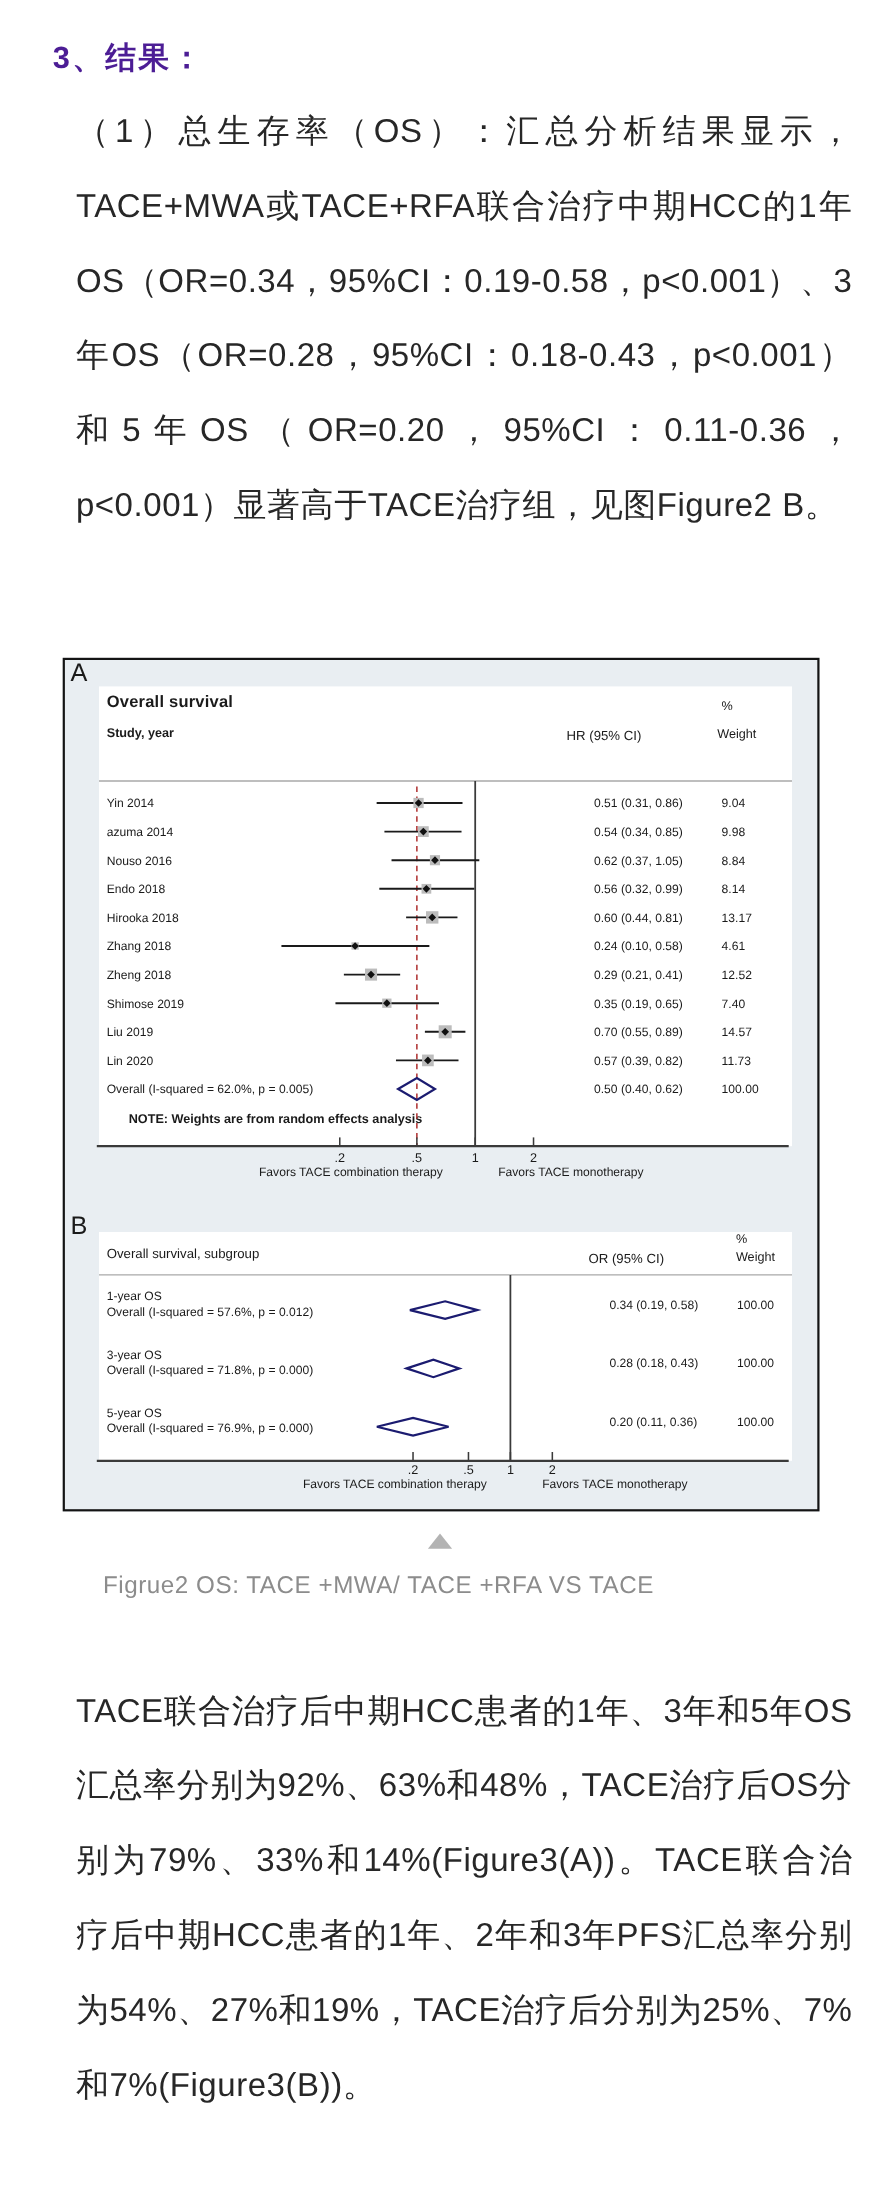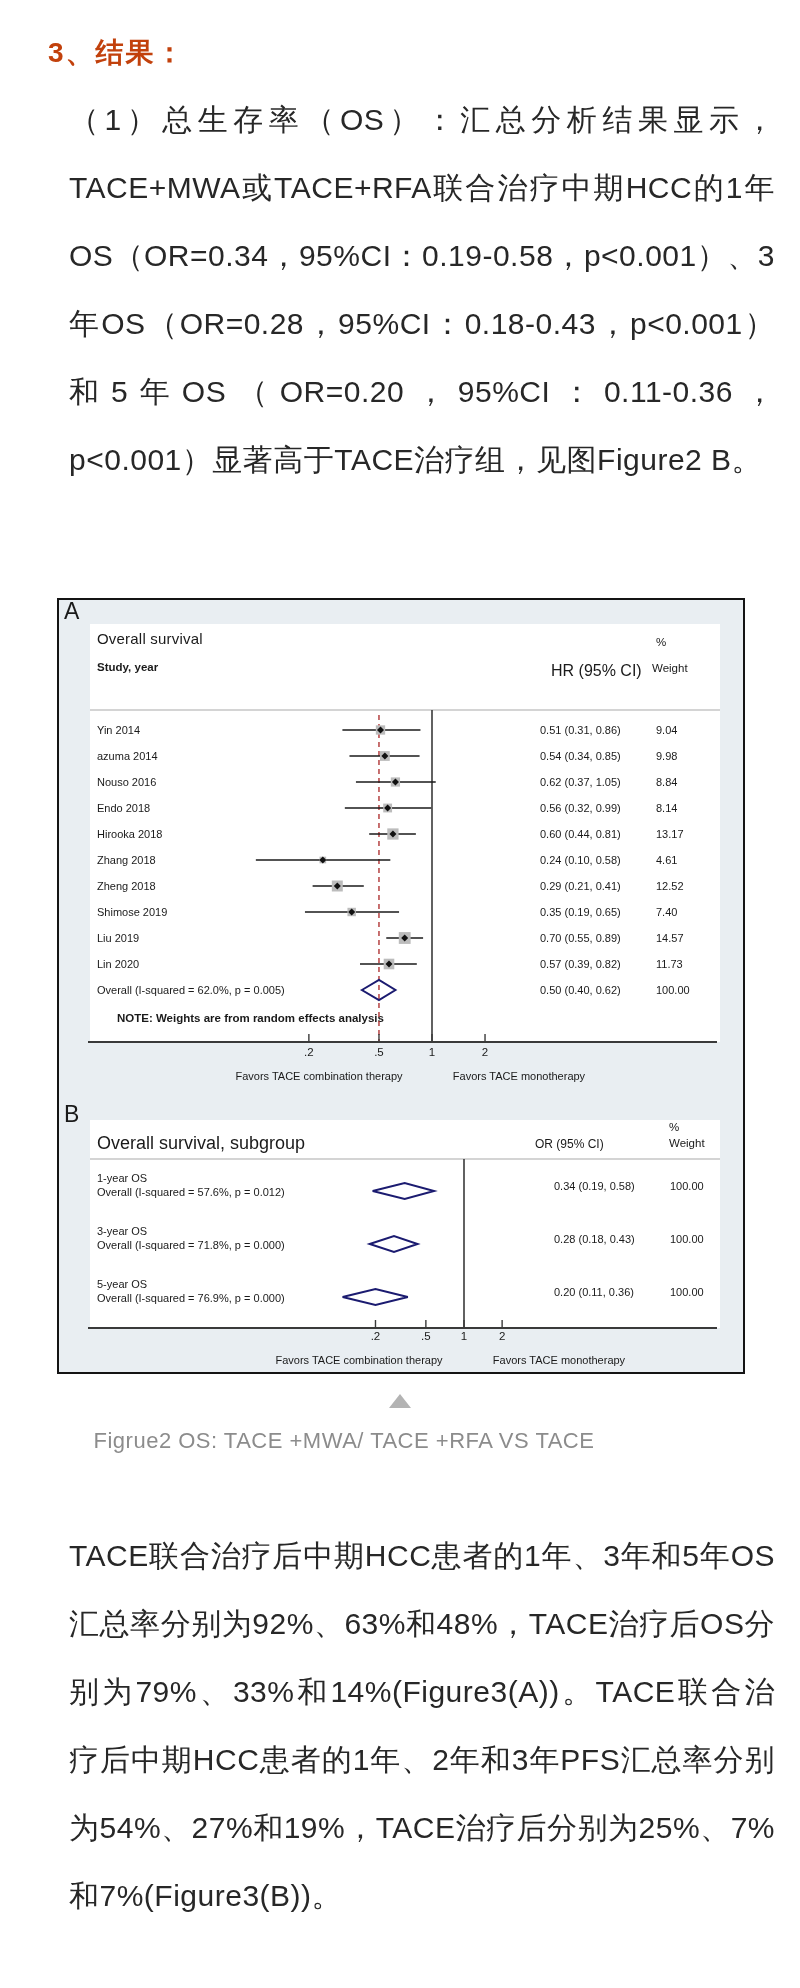--- a/index.html
+++ b/index.html
@@ -2,52 +2,52 @@
 <html><head>
 <meta charset="utf-8">
 <style>
   html,body{margin:0;padding:0;}
   body{
     width:800px;height:1988px;position:relative;background:#ffffff;
     font-family:"Liberation Sans","DejaVu Sans",sans-serif;overflow:hidden;
   }
   .abs{position:absolute;}
   .heading{
-    left:48px;top:34px;font-size:28px;font-weight:bold;color:#c2410c;
+    left:48px;top:34px;font-size:28px;font-weight:bold;color:#4c1d95;
     letter-spacing:2px;
   }
   .para{
     left:48px;width:706px;font-size:30px;line-height:68px;color:#272727;
     text-align:justify;text-align-last:left;letter-spacing:0.5px;margin-left:21px;
   }
   .para1{top:86px;}
   .para2{top:1522px;line-height:68px;}
   
   .figure{
     left:57px;top:598px;width:688px;height:776px;box-sizing:border-box;
     border:2px solid #141414;background:#e9eef2;
   }
   .fig-inner{position:absolute;inset:0;}
   .panel-white{position:absolute;background:#ffffff;}
   .pa-white{left:31px;top:24px;width:630px;height:418px;}
   .pb-white{left:31px;top:520px;width:630px;height:208px;}
   .fig-label{font-size:23px;color:#1a1a1a;line-height:1;}
   .fig-canvas{position:absolute;left:0;top:0;pointer-events:none;}
   .ftxt{position:absolute;color:#1a1a1a;white-space:nowrap;}
-  .ft-title-a{left:38px;top:30px;font-size:15px;font-weight:400;letter-spacing:.2px;}
+  .ft-title-a{left:38px;top:30px;font-size:15px;font-weight:700;letter-spacing:.2px;}
   .ft-study{left:38px;top:61px;font-size:11.5px;font-weight:bold;}
-  .ft-hr{left:492px;top:62px;font-size:16px;}
+  .ft-hr{left:456px;top:62px;font-size:12px;}
   .ft-pct-a{left:597px;top:36px;font-size:11.5px;}
   .ft-wt-a{left:593px;top:62px;font-size:11.5px;}
   .ft-note{left:38px;top:412px;font-size:11.5px;font-weight:600;margin-left:20px;}
-  .ft-title-b{left:38px;top:533px;font-size:18px;font-weight:500;}
+  .ft-title-b{left:38px;top:533px;font-size:12px;font-weight:500;}
   .ft-or{left:476px;top:537px;font-size:12px;}
   .ft-pct-b{left:610px;top:521px;font-size:11.5px;}
   .ft-wt-b{left:610px;top:537px;font-size:11.5px;}
-  .favors{font-size:11px;text-align:center;color:#1a1a1a;margin-top:10px;}
+  .favors{font-size:11px;text-align:center;color:#1a1a1a;}
   .fa-left{left:150px;top:460px;width:220px;}
   .fa-right{left:370px;top:460px;width:180px;}
   .fb-left{left:190px;top:744px;width:220px;}
   .fb-right{left:400px;top:744px;width:200px;}
   svg text{font-family:"Liberation Sans","DejaVu Sans",sans-serif;fill:#1a1a1a;}
   
   .collapse-tri{
     left:389px;top:1394px;width:0;height:0;
     border-left:11px solid transparent;border-right:11px solid transparent;
     border-bottom:14px solid #b3b3b3;

